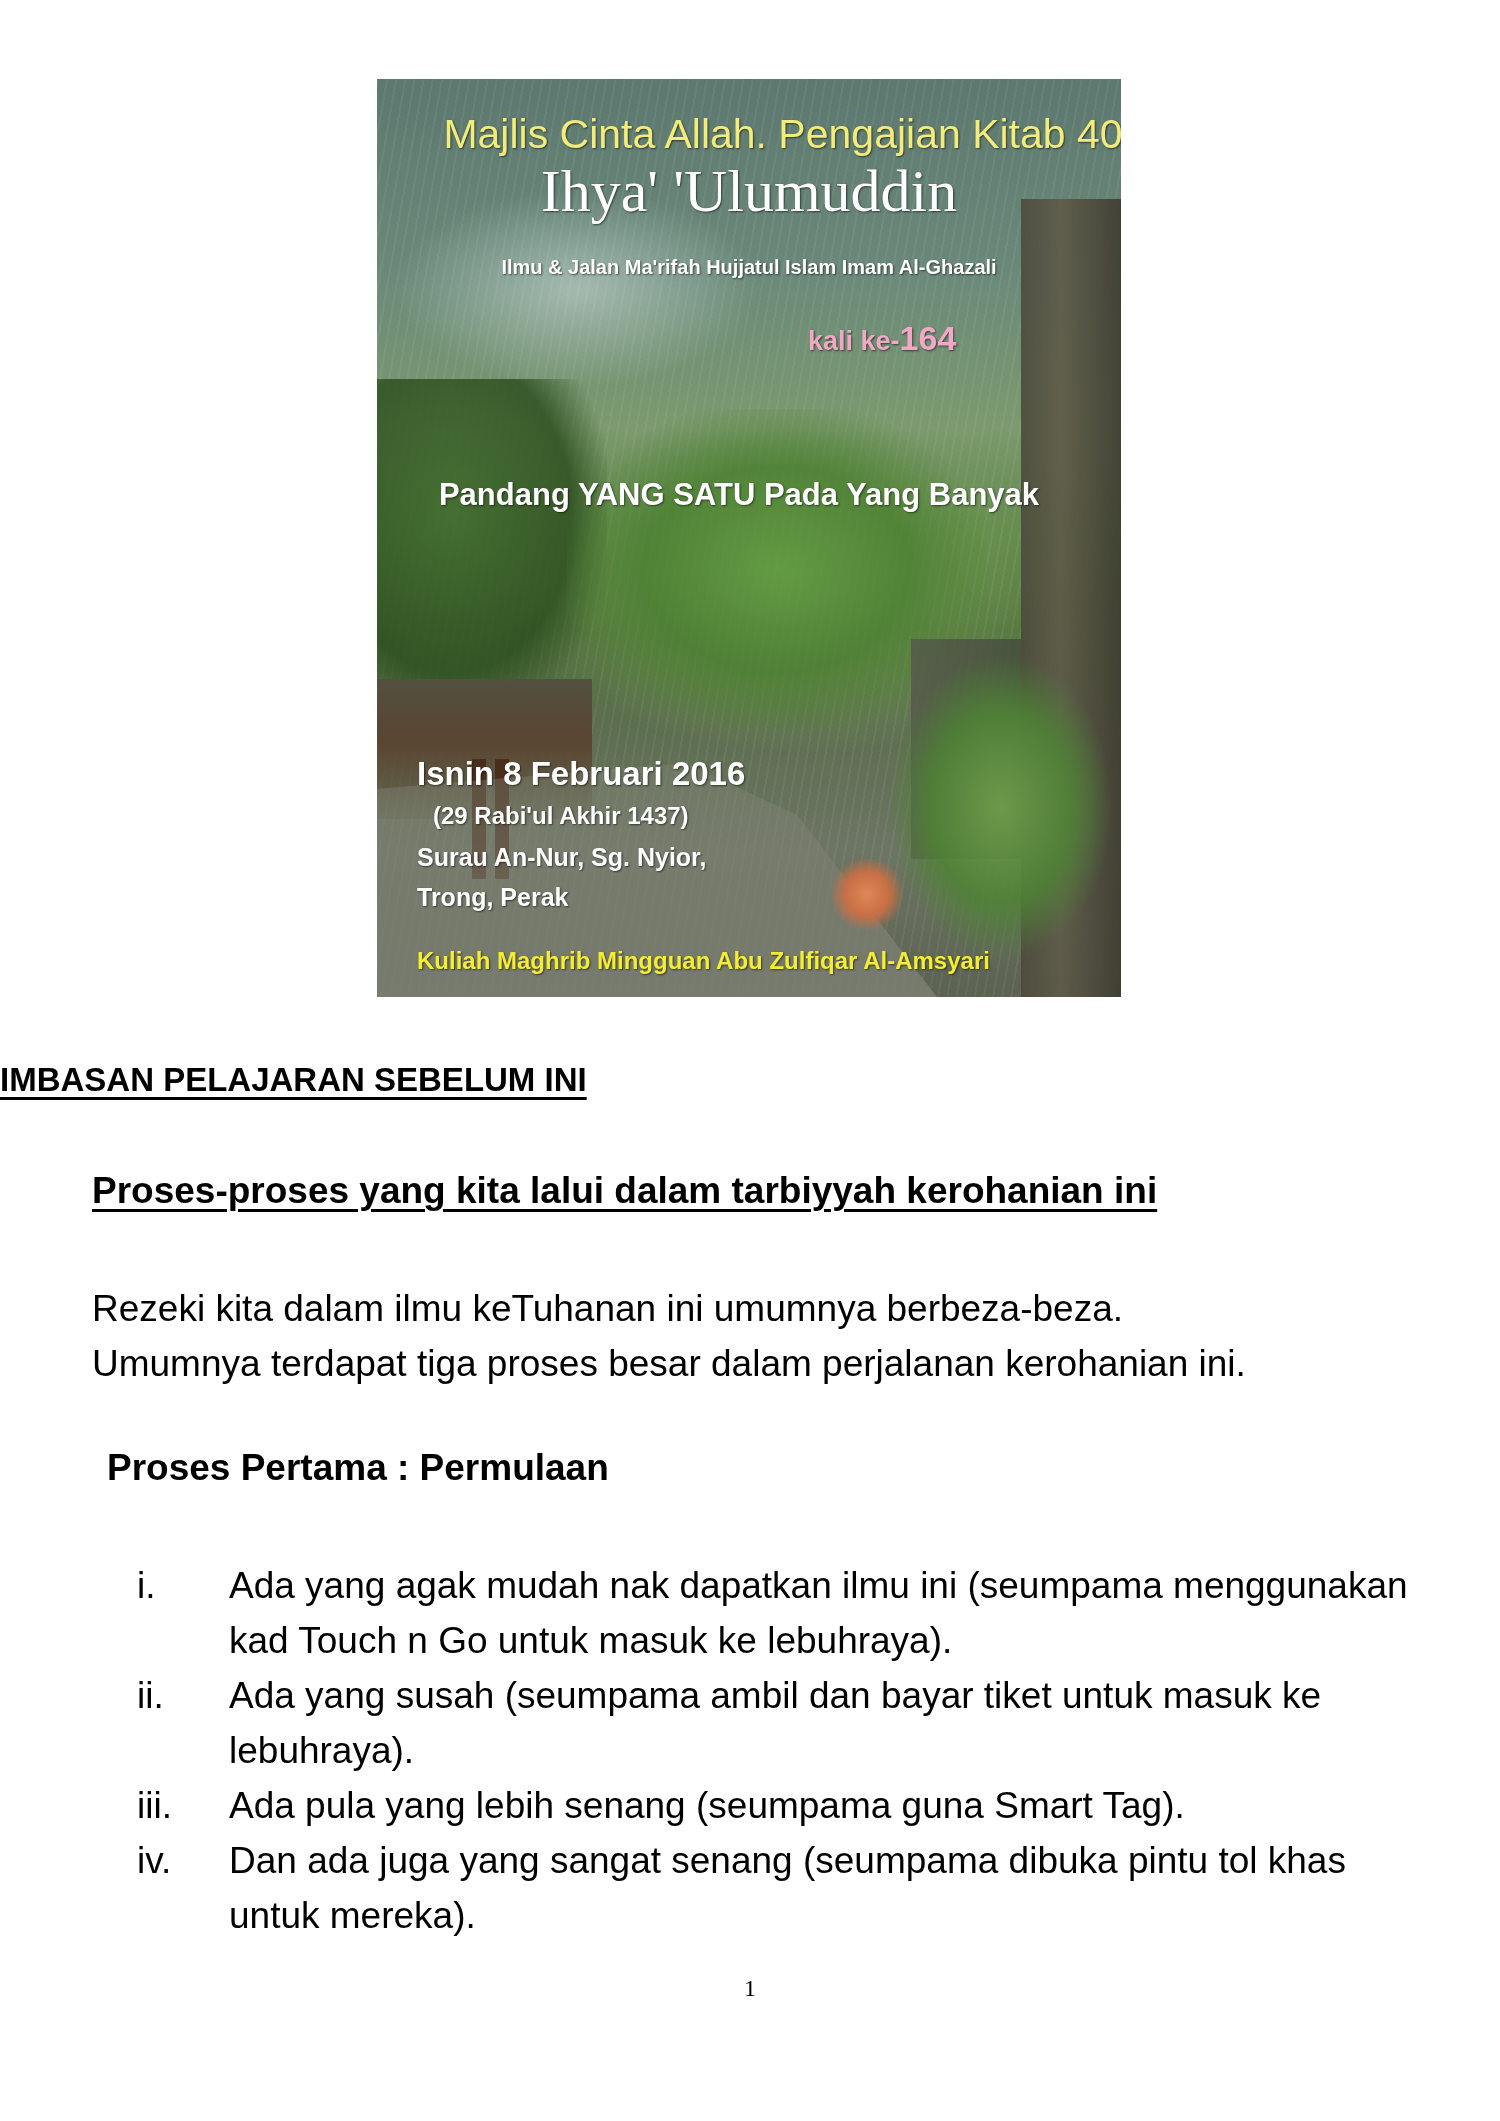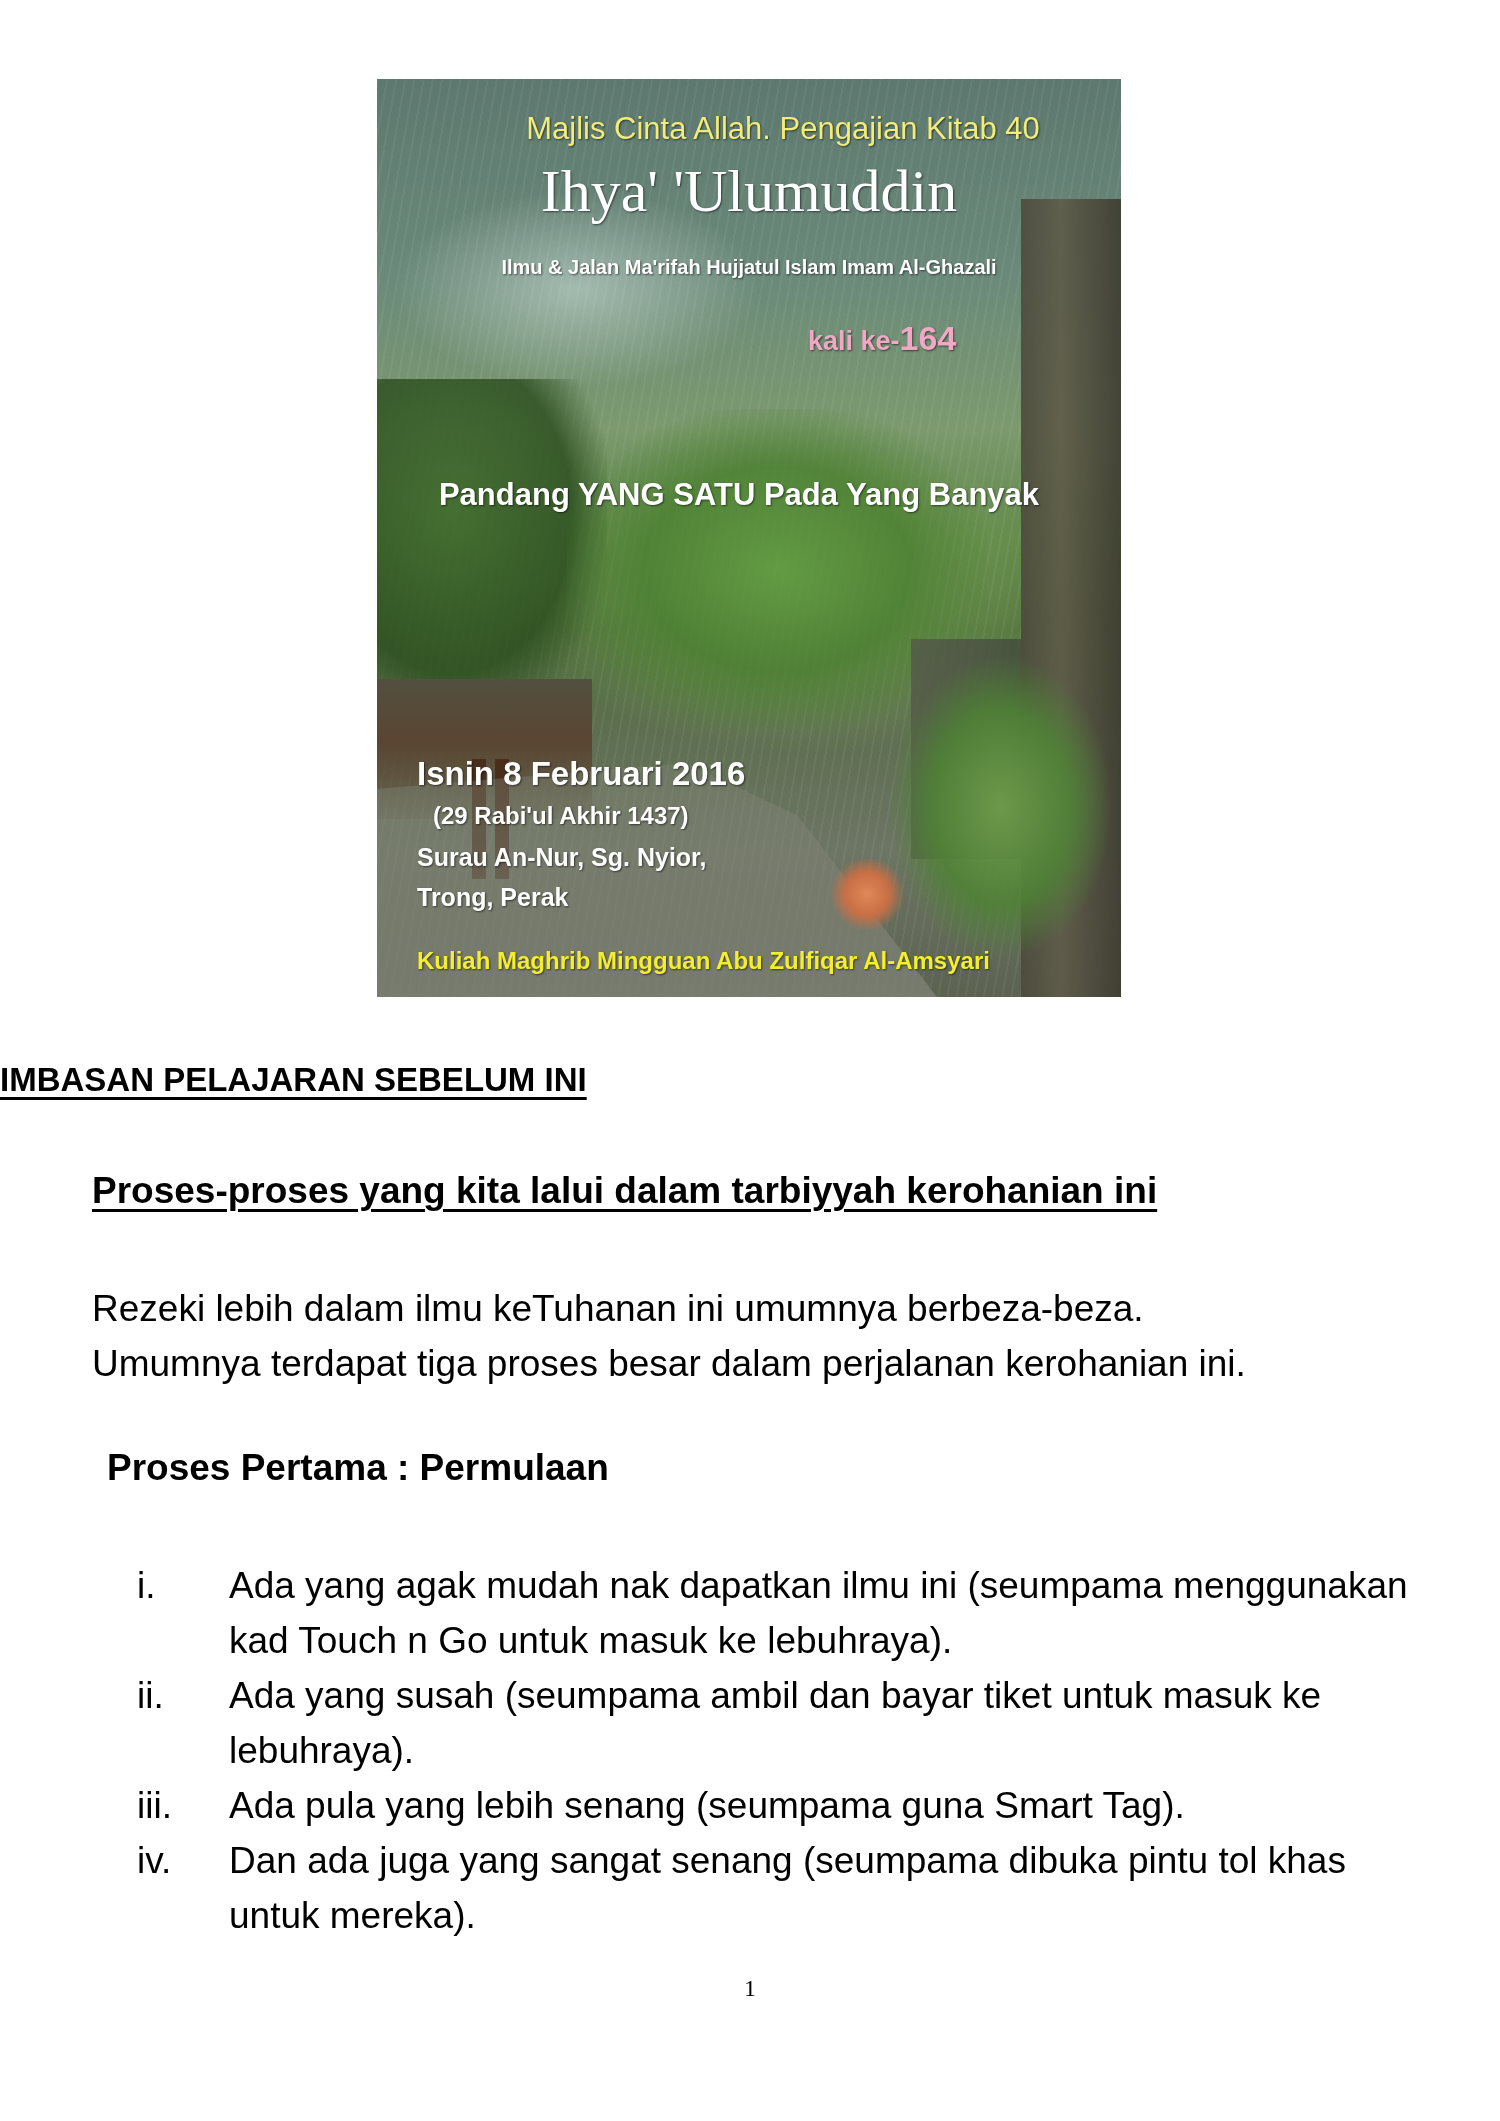--- a/index.html
+++ b/index.html
@@ -76,21 +76,21 @@
       position: absolute; left: 450px; top: 780px; width: 80px; height: 70px;
       background: radial-gradient(circle at 50% 50%, #e08858 0%, #c96f45 40%, rgba(0,0,0,0) 70%);
     }
 
     .poster .ptext {
       position: absolute;
       white-space: nowrap;
       font-family: "Liberation Sans", sans-serif;
       text-shadow: 1px 1px 2px rgba(0,0,0,0.55);
     }
-    .p-majlis   { left: 0; width: 812px; text-align: center; top: 32px; font-size: 31px; color: #f2ec7a; }
+    .p-majlis   { left: 0; width: 812px; text-align: center; top: 32px; font-size: 41px; color: #f2ec7a; }
     .p-title    { left: 0; width: 744px; text-align: center; top: 78px; font-size: 60px; color: #ffffff; font-family: "Liberation Serif", serif !important; }
     .p-ilmu     { left: 0; width: 744px; text-align: center; top: 177px; font-size: 20px; color: #ffffff; font-weight: bold; }
     .p-kali     { left: 431px; top: 240px; color: #f0a8c4; font-size: 27px; font-weight: bold; }
     .p-kali .num { font-size: 34px; }
     .p-syarahan { left: 0; width: 744px; text-align: center; top: 356px; font-size: 25px; color: #ee9fc0; font-weight: bold; }
     .p-pandang  { left: 0; width: 724px; text-align: center; top: 398px; font-size: 31px; color: #ffffff; font-weight: bold; }
     .p-date     { left: 40px; top: 676px; font-size: 33px; color: #ffffff; font-weight: bold; }
     .p-hijri    { left: 56px; top: 723px; font-size: 24px; color: #ffffff; font-weight: bold; }
     .p-loc1     { left: 40px; top: 764px; font-size: 25px; color: #ffffff; font-weight: bold; }
     .p-loc2     { left: 40px; top: 804px; font-size: 25px; color: #ffffff; font-weight: bold; }
@@ -194,21 +194,21 @@
   <div class="ptext p-loc1">Surau An-Nur, Sg. Nyior,</div>
   <div class="ptext p-loc2">Trong, Perak</div>
   <div class="ptext p-kuliah">Kuliah Maghrib Mingguan Abu Zulfiqar Al-Amsyari</div>
 </div>
 
 <div class="doc-title">IMBASAN PELAJARAN SEBELUM INI</div>
 
 <div class="section-heading">Proses-proses yang kita lalui dalam tarbiyyah kerohanian ini</div>
 
 <div class="intro">
-  <div>Rezeki lebih dalam ilmu keTuhanan ini umumnya berbeza-beza.</div>
+  <div>Rezeki kita dalam ilmu keTuhanan ini umumnya berbeza-beza.</div>
   <div>Umumnya terdapat tiga proses besar dalam perjalanan kerohanian ini.</div>
 </div>
 
 <div class="sub-heading">Proses Pertama : Permulaan</div>
 
 <ul class="process-list">
   <li>
     <span class="marker">i.</span>
     <span class="text">Ada yang agak mudah nak dapatkan ilmu ini (seumpama menggunakan kad Touch n Go untuk masuk ke lebuhraya).</span>
   </li>

